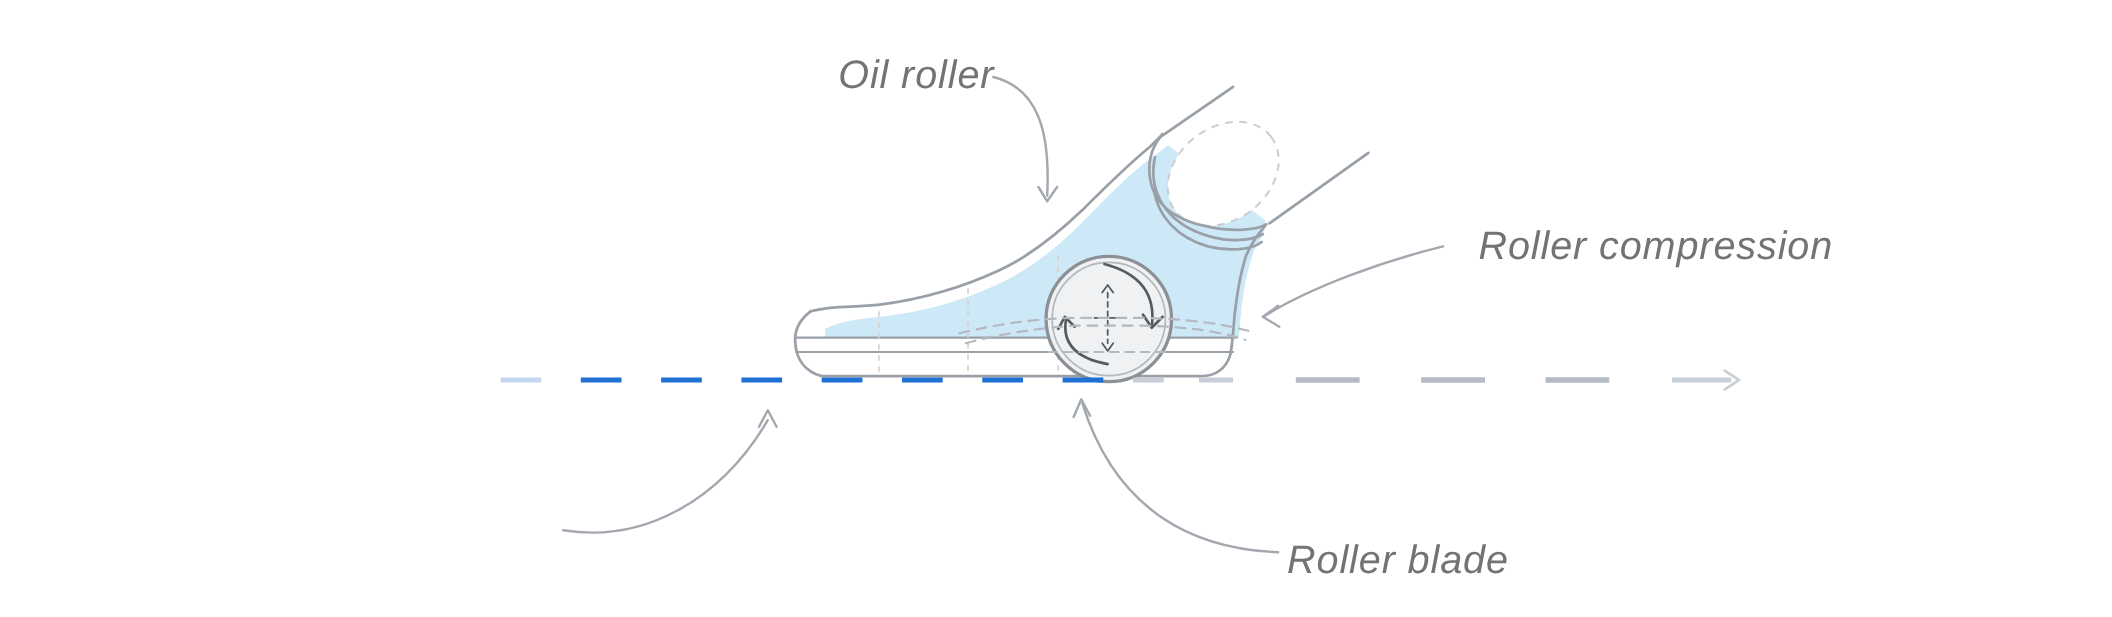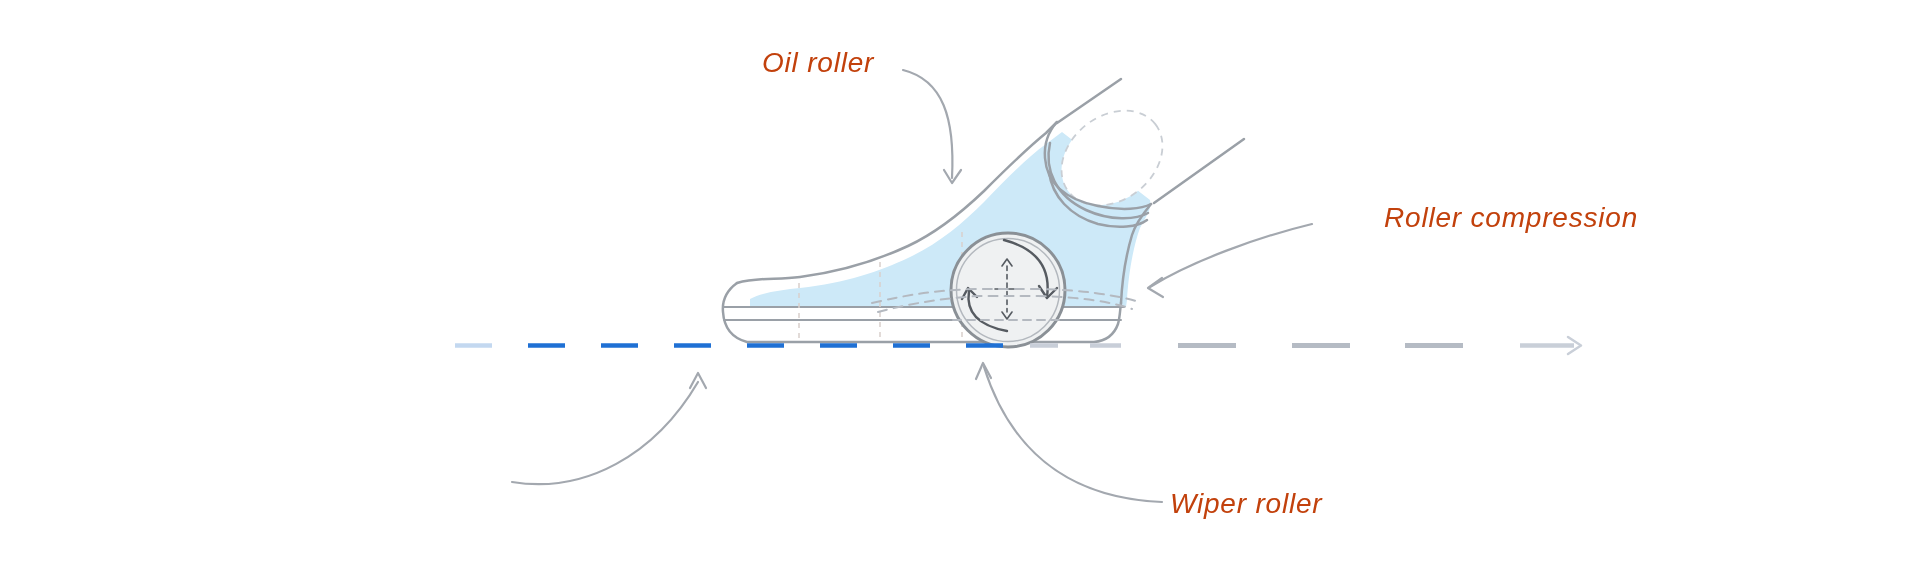--- a/index.html
+++ b/index.html
@@ -7,28 +7,28 @@
     position:relative;
     width:1920px;height:561px;
     background:#ffffff;
     overflow:hidden;
     font-family:"Liberation Sans", sans-serif;
   }
   .diagram-svg{position:absolute;left:0;top:0;width:1920px;height:561px;}
   .callout{
     position:absolute;
     font-style:italic;
-    font-size:28px;
+    font-size:36px;
     letter-spacing:0.8px;
-    color:#c2410c;
+    color:#737373;
     white-space:nowrap;
     user-select:none;
   }
   .callout-oil{left:762px;top:47px;}
-  .callout-compression{left:1384px;top:202px;}
+  .callout-compression{left:1344px;top:202px;}
   .callout-lubrication{left:323px;top:459px;}
   .callout-wiper{left:1170px;top:488px;}
 </style>
 </head>
 <body>
 
 <div class="canvas">
 
   <svg class="diagram-svg" viewBox="0 0 1920 561">
 
@@ -132,14 +132,14 @@
       <path d="M 512,482 C 585,494 655,455 698,382"></path>
       <path d="M 690,388 L 698,373 L 706,388"></path>
 
       <path d="M 1162,502 C 1085,499 1015,465 984,367"></path>
       <path d="M 976,379 L 983,363 L 991,378"></path>
     </g>
   </svg>
 
   <div class="callout callout-oil">Oil roller</div>
   <div class="callout callout-compression">Roller compression</div>
-  <div class="callout callout-wiper">Wiper roller</div>
+  <div class="callout callout-wiper">Roller blade</div>
 </div>
 
 </body></html>

